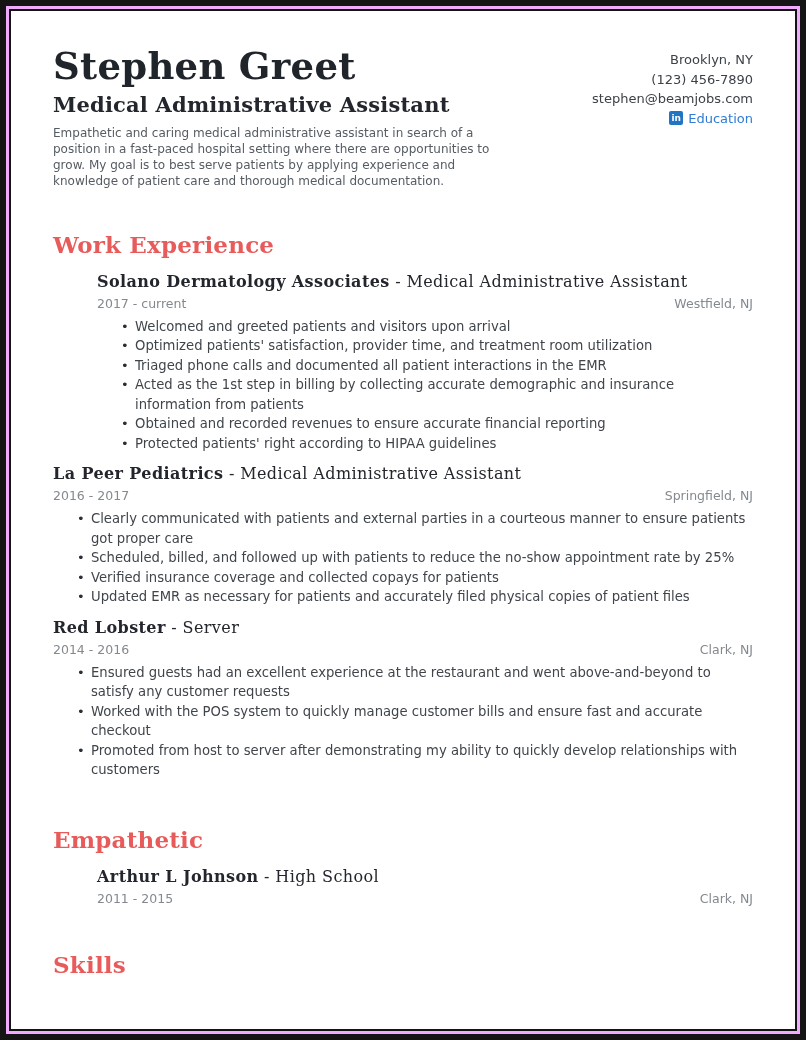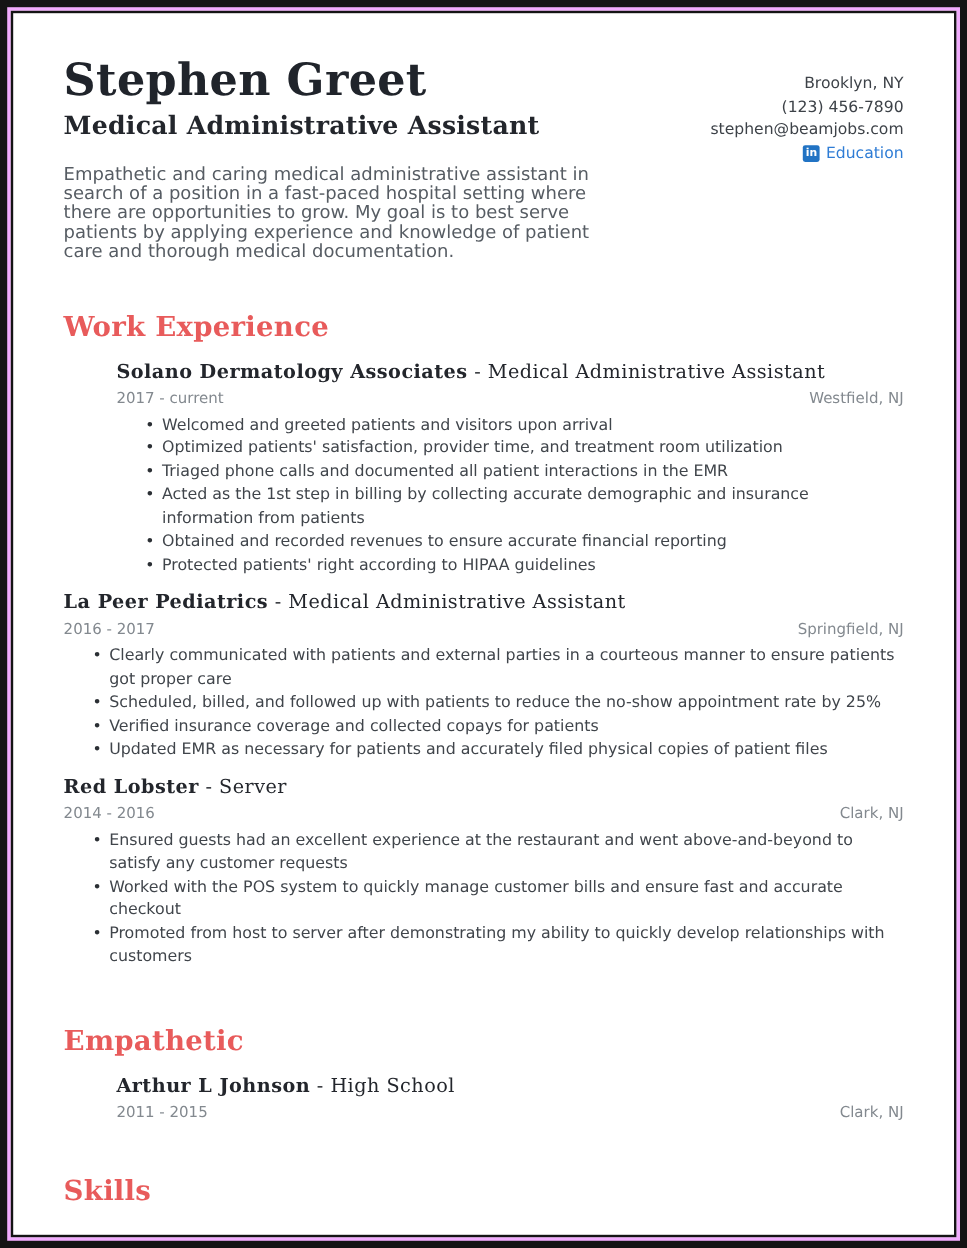--- a/index.html
+++ b/index.html
@@ -27,24 +27,24 @@
     font-family:"DejaVu Serif","Liberation Serif",serif;
     font-size:37px; font-weight:700; color:#20242b; line-height:1.05;
     letter-spacing:.3px;
   }
   .job-title {
     font-family:"DejaVu Serif","Liberation Serif",serif;
     font-size:21px; font-weight:700; color:#23262c;
     margin-top:6px; letter-spacing:.2px;
   }
   .summary {
-    margin-top:20px;
-    font-size:15px; line-height:16px; color:#565c63;
+    margin-top:8px;
+    font-size:12px; line-height:16px; color:#565c63;
   }
-  .contact { text-align:right; margin-top:13px; }
+  .contact { text-align:right; margin-top:3px; }
   .contact-line { font-size:13px; line-height:19.5px; color:#3d4248; }
   .linkedin-row {
     display:flex; justify-content:flex-end; align-items:center;
     gap:5px; margin-top:2px; cursor:pointer; text-decoration:none;
   }
   .li-icon {
     width:14px; height:14px; border-radius:2px;
     background:#2173c4; color:#fff;
     font-size:9px; font-weight:700; line-height:14px; text-align:center;
     display:inline-block;

